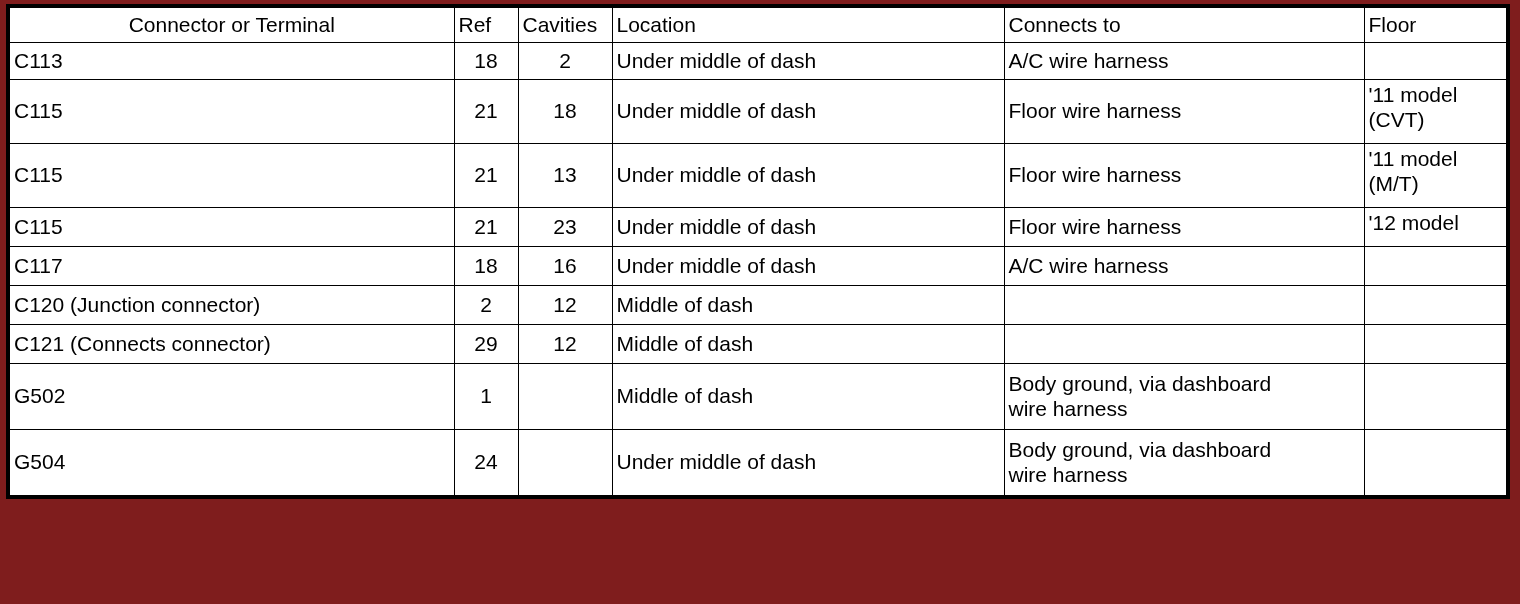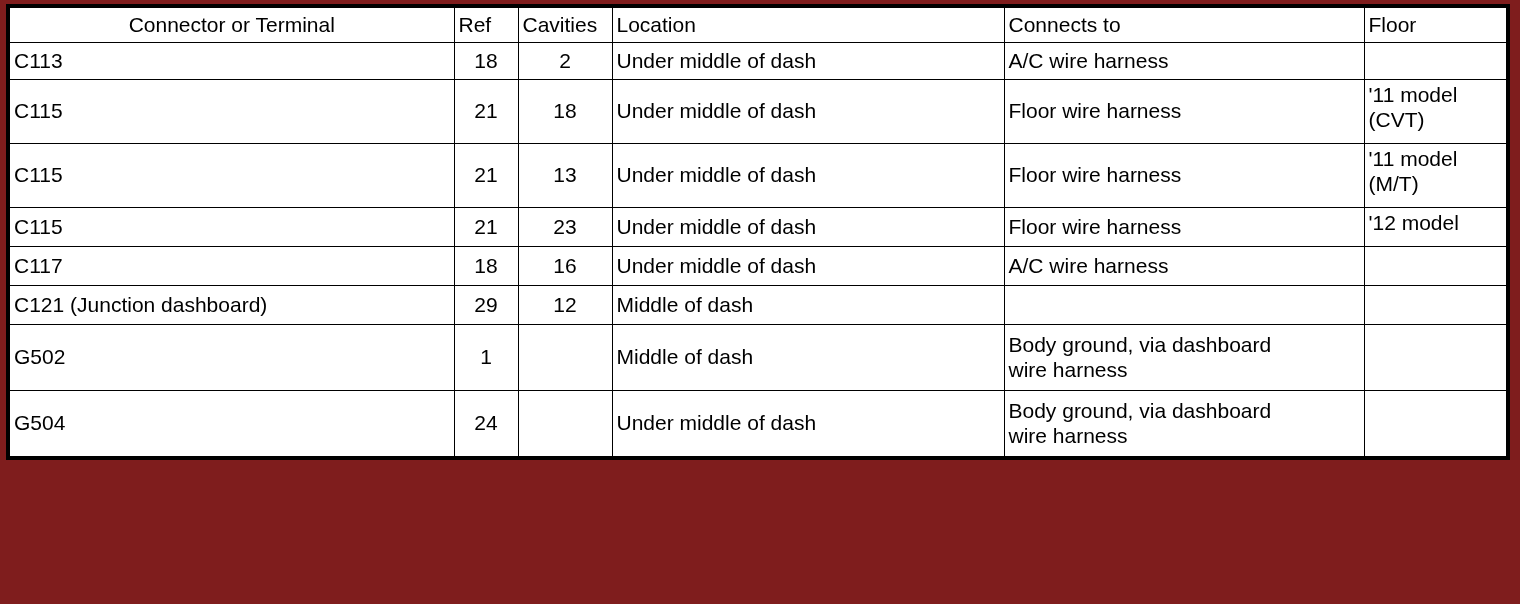--- a/index.html
+++ b/index.html
@@ -139,21 +139,29 @@
         </tr>
         <tr class="r-h35">
           <td class="cell-connector">C117</td>
           <td class="cell-ref">18</td>
           <td class="cell-cavities">16</td>
           <td class="cell-location">Under middle of dash</td>
           <td class="cell-connects_to">A/C wire harness</td>
           <td class="cell-notes"></td>
         </tr>
         <tr class="r-h35">
-          <td class="cell-connector">C121 (Junction dashboard)</td>
+          <td class="cell-connector">C120 (Junction connector)</td>
+          <td class="cell-ref">2</td>
+          <td class="cell-cavities">12</td>
+          <td class="cell-location">Middle of dash</td>
+          <td class="cell-connects_to"></td>
+          <td class="cell-notes"></td>
+        </tr>
+        <tr class="r-h35">
+          <td class="cell-connector">C121 (Connects connector)</td>
           <td class="cell-ref">29</td>
           <td class="cell-cavities">12</td>
           <td class="cell-location">Middle of dash</td>
           <td class="cell-connects_to"></td>
           <td class="cell-notes"></td>
         </tr>
         <tr class="r-h62">
           <td class="cell-connector">G502</td>
           <td class="cell-ref">1</td>
           <td class="cell-cavities"></td>

